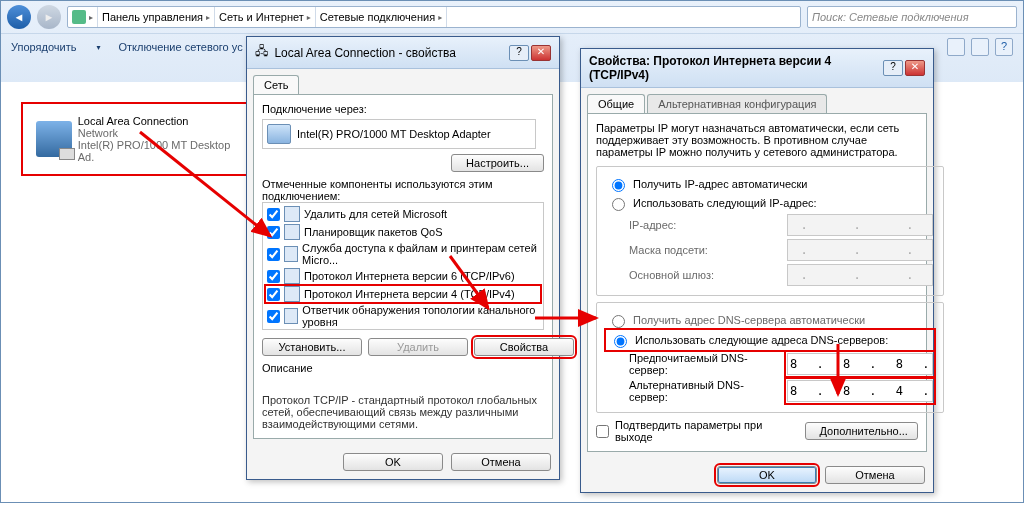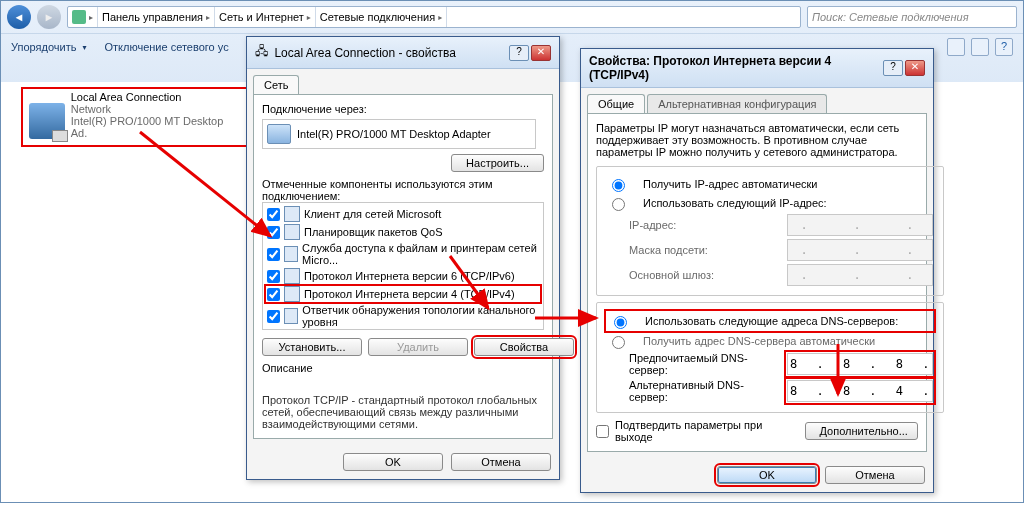--- a/index.html
+++ b/index.html
@@ -5,25 +5,25 @@
 html,body{margin:0;padding:0;font-family:"Segoe UI",Tahoma,sans-serif;font-size:11px;color:#000;background:#fff;width:1024px;height:505px;overflow:hidden}
 .explorer{position:absolute;left:0;top:0;width:1022px;height:82px;border:1px solid #6b8fb5;background:linear-gradient(#e9f1fb,#dde9f7);}
 .addr{display:flex;align-items:center;gap:6px;padding:4px 6px;border-bottom:1px solid #c6d7ea}
 .nav-btn{width:24px;height:24px;border-radius:50%;background:linear-gradient(#4e8fd9,#1e5ea8);display:flex;align-items:center;justify-content:center;color:#fff}
 .nav-btn.disabled{background:linear-gradient(#cfd8e3,#a8b6c9);color:#eee}
 .brd{display:flex;align-items:center;background:#fff;border:1px solid #9bb3cf;flex:1;height:20px;border-radius:2px}
 .brd .seg{padding:0 4px;border-right:1px solid #d0dbe9;display:flex;align-items:center;height:100%}
 .brd .seg .ar{margin-left:3px;color:#666;font-size:8px}
 .search{width:200px;height:20px;background:#fff;border:1px solid #9bb3cf;border-radius:2px;display:flex;align-items:center;padding:0 4px;color:#888;font-style:italic}
 .toolbar{display:flex;align-items:center;padding:4px 10px;gap:18px;color:#1a3e6e}
-.toolbar .item{display:flex;align-items:center;gap:6px;cursor:default}
+.toolbar .item{display:flex;align-items:center;gap:20px;cursor:default}
 .toolbar .right{margin-left:auto;display:flex;gap:6px}
 .ticon{width:16px;height:16px;border:1px solid #8fa9c9;background:#e9f1fb;border-radius:2px}
 .body-area{position:absolute;left:0;top:82px;width:1022px;height:420px;border-left:1px solid #6b8fb5;border-right:1px solid #6b8fb5;border-bottom:1px solid #6b8fb5;background:#fff}
-.conn-card{position:absolute;left:20px;top:5px;width:212px;height:44px;border:2px solid #e60000;display:flex;align-items:flex-end;padding:6px;cursor:default}
+.conn-card{position:absolute;left:20px;top:20px;width:212px;height:44px;border:2px solid #e60000;display:flex;align-items:center;padding:13px;cursor:default}
 .conn-icon{width:36px;height:36px;margin-right:6px;background:linear-gradient(#7db2e8,#346aa0);border-radius:3px;position:relative}
 .conn-icon::after{content:"";position:absolute;right:-3px;bottom:-3px;width:14px;height:10px;background:#ddd;border:1px solid #888}
 .conn-text div:nth-child(2){color:#6a6a6a}
 .conn-text div:nth-child(3){color:#6a6a6a}
 .dlg{position:absolute;background:#f4f4f4;border:1px solid #395b8c;box-shadow:2px 2px 6px rgba(0,0,0,.25)}
 .dlg .title{background:linear-gradient(#e8f1fb,#cfe0f3);padding:5px 8px;display:flex;align-items:center;gap:6px;border-bottom:1px solid #a9c1dc;font-size:12px}
 .dlg .title .ctl{margin-left:auto;display:flex;gap:2px}
 .dlg .title .ctl span{width:18px;height:14px;border:1px solid #6b8fb5;background:#e6eef8;font-size:10px;text-align:center;line-height:12px;border-radius:2px;cursor:default}
 .dlg .title .ctl .close{background:linear-gradient(#e98,#c33);color:#fff;border-color:#933}
 .tabs{display:flex;padding:6px 6px 0 6px}
@@ -34,21 +34,21 @@
 .adapter-icon{width:22px;height:18px;background:linear-gradient(#cde3f9,#8ab4e0);border:1px solid #6b8fb5;border-radius:2px}
 .btn{background:linear-gradient(#fdfdfd,#e3e3e3);border:1px solid #8a8a8a;border-radius:3px;padding:2px 14px;font-size:11px;cursor:default;min-width:70px;text-align:center}
 .btn.primary{box-shadow:0 0 0 1px #3c7fb1 inset}
 .rlist{border:1px solid #c8c8c8;height:122px;overflow:auto;padding:2px;font-size:11px}
 .rlist .row{display:flex;align-items:center;gap:4px;padding:1px 2px}
 .rlist .row.sel{outline:2px solid #e60000;outline-offset:-1px}
 input[type=checkbox]{margin:0}
 .proto-icon{width:14px;height:14px;background:#dde9f7;border:1px solid #6b8fb5;display:inline-block}
 .desc{margin-top:6px;font-size:11px}
 fieldset{border:1px solid #c8c8c8;border-radius:2px;margin:6px 0;padding:6px 10px}
-.radio-row{display:flex;align-items:center;gap:15px;margin:3px 0}
+.radio-row{display:flex;align-items:center;gap:5px;margin:3px 0}
 .field-row{display:flex;align-items:center;margin:3px 0 3px 22px;gap:8px}
 .field-row label{width:150px;color:#6a6a6a}
 .ip-in{width:140px;border:1px solid #c8c8c8;background:#fff;height:18px;text-align:center;letter-spacing:6px;font-family:Consolas,monospace;font-size:12px}
 .ip-in.disabled{background:#f3f3f3;color:#aaa}
 .hl{outline:2px solid #e60000;outline-offset:1px}
 .btnrow{display:flex;justify-content:flex-end;gap:8px;padding:8px}
 .arrow{position:absolute;pointer-events:none}
 .arrow line,.arrow path{stroke:#e60000;stroke-width:3;fill:none}
 .arrow polygon{fill:#e60000}
 .winctl{position:absolute;right:4px;top:2px;display:flex;gap:2px}
@@ -131,21 +131,21 @@
     <div class="adapter-box">
       <div class="adapter-icon"></div>
       <span>Intel(R) PRO/1000 MT Desktop Adapter</span>
     </div>
     <div style="text-align:right"><span class="btn">Настроить...</span></div>
     <div style="margin-top:9px">Отмеченные компоненты используются этим подключением:</div>
     <div class="rlist">
       <div class="row">
           <input type="checkbox" checked="" style="">
           <span class="proto-icon"></span>
-          <span>Клиент для сетей Microsoft</span>
+          <span>Удалить для сетей Microsoft</span>
         </div>
       <div class="row">
           <input type="checkbox" checked="" style="">
           <span class="proto-icon"></span>
           <span>Планировщик пакетов QoS</span>
         </div>
       <div class="row">
           <input type="checkbox" checked="" style="">
           <span class="proto-icon"></span>
           <span>Служба доступа к файлам и принтерам сетей Micro...</span>
@@ -214,27 +214,27 @@
           <label>Маска подсети:</label>
           <input class="ip-in disabled" disabled="" value=".   .   ." style="">
         </div>
       <div class="field-row">
           <label>Основной шлюз:</label>
           <input class="ip-in disabled" disabled="" value=".   .   ." style="">
         </div>
     </fieldset>
 
     <fieldset>
+      <div class="radio-row">
+          <input type="radio" name="dns" style="">
+          <span style="color:#6a6a6a">Получить адрес DNS-сервера автоматически</span>
+        </div>
       <div class="radio-row hl" style="padding:1px 2px">
           <input type="radio" name="dns" checked="" style="">
           <span>Использовать следующие адреса DNS-серверов:</span>
-        </div>
-      <div class="radio-row">
-          <input type="radio" name="dns" style="">
-          <span style="color:#6a6a6a">Получить адрес DNS-сервера автоматически</span>
         </div>
       <div class="field-row">
           <label style="color:#000">Предпочитаемый DNS-сервер:</label>
           <input class="ip-in hl" value="8 . 8 . 8 . 8" style="">
         </div>
       <div class="field-row">
           <label style="color:#000">Альтернативный DNS-сервер:</label>
           <input class="ip-in hl" value="8 . 8 . 4 . 4" style="">
         </div>
     </fieldset>

